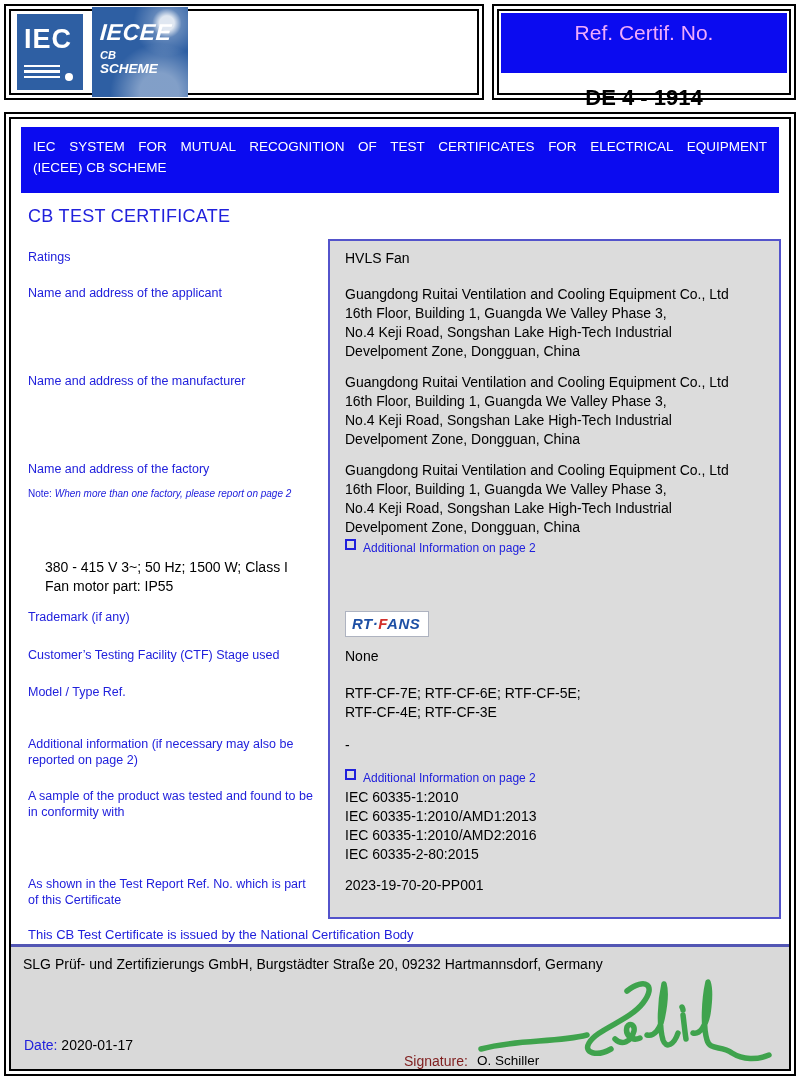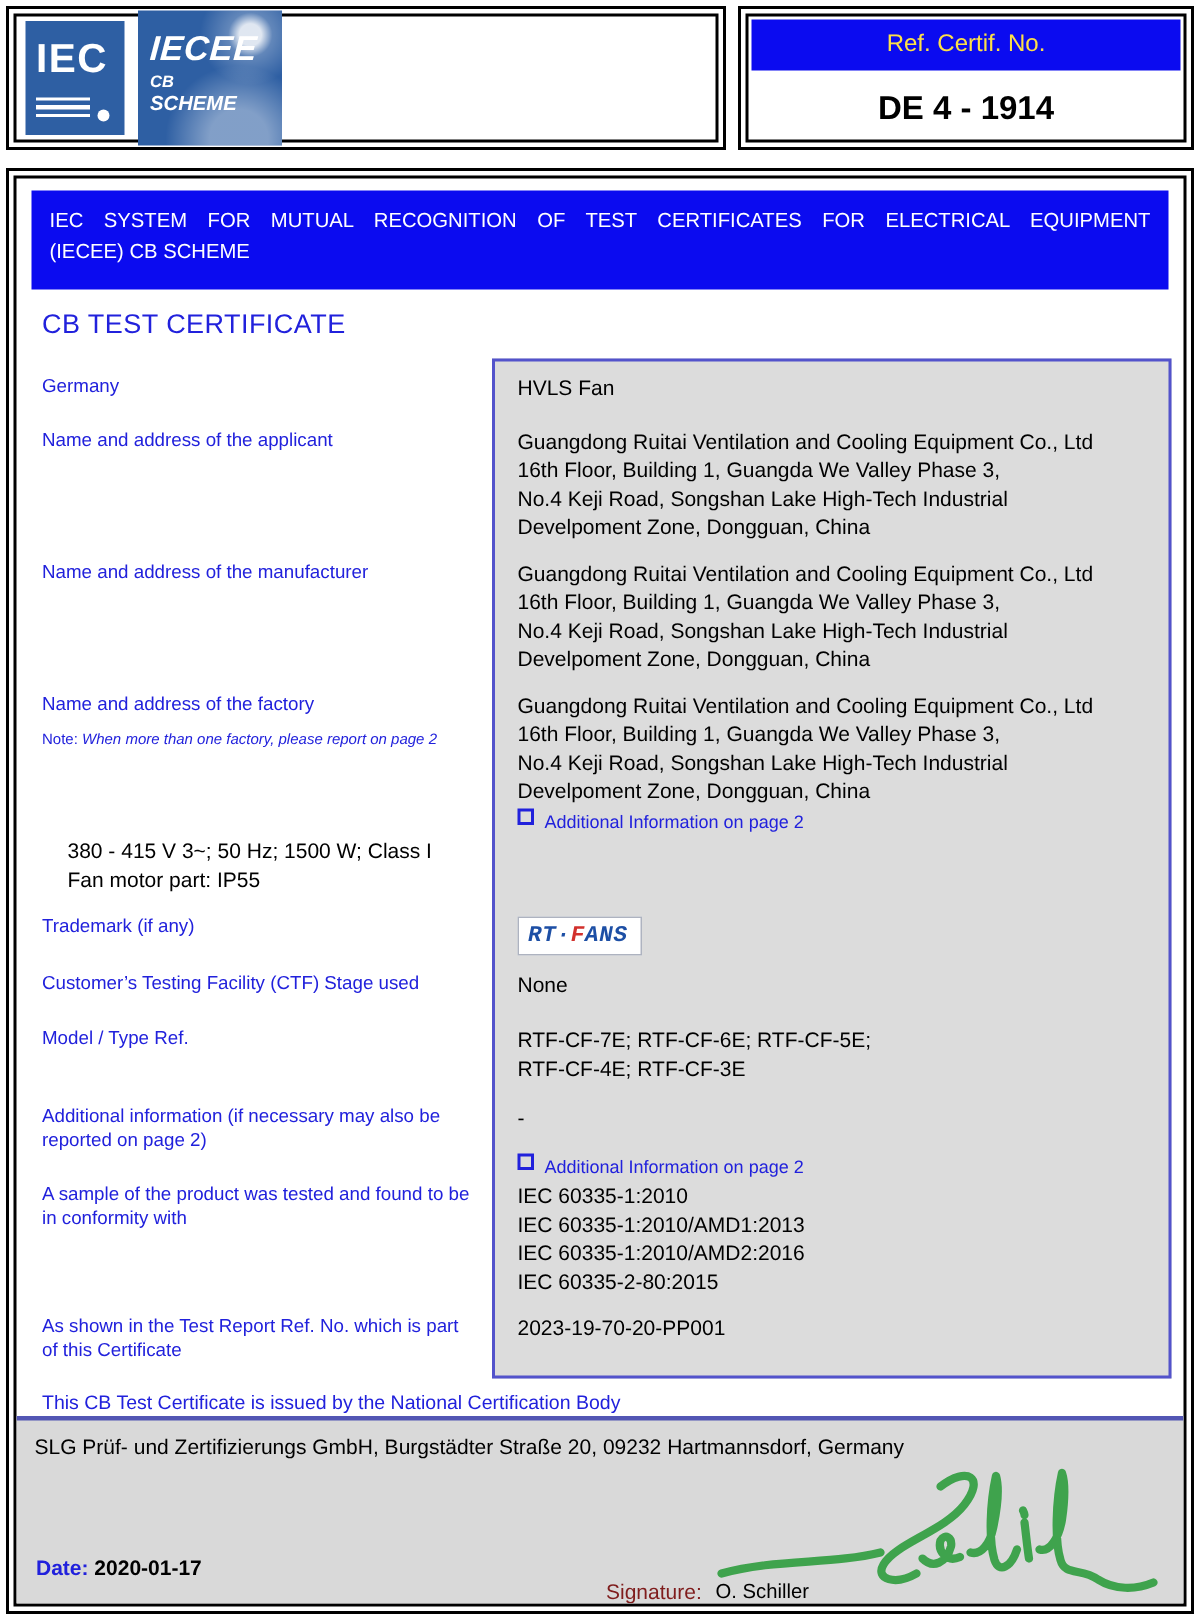--- a/index.html
+++ b/index.html
@@ -13,21 +13,21 @@
   .iec-logo { width:66px; height:76px; background:#2e5fa3; color:#fff; position:relative; }
   .iec-logo .iec-txt { font-size:27px; font-weight:bold; letter-spacing:1px; padding:10px 0 0 7px; }
   .iec-lines { position:absolute; left:7px; bottom:9px; width:36px; }
   .iec-lines div { height:2.5px; background:#fff; margin-bottom:3px; }
   .iec-dot { position:absolute; right:10px; bottom:9px; width:8px; height:8px; border-radius:50%; background:#fff; }
   .iecee-logo { width:96px; height:90px; background:#2e5fa3; background-image:radial-gradient(circle at 78% 18%, rgba(255,255,255,.85) 0 7%, rgba(255,255,255,.25) 14%, rgba(255,255,255,0) 32%), radial-gradient(circle at 70% 95%, rgba(255,255,255,.4) 0 18%, rgba(255,255,255,0) 45%); color:#fff; font-style:italic; font-weight:bold; padding:12px 0 0 8px; overflow:hidden; }
   .iecee-l1 { font-size:23px; letter-spacing:.5px; transform:skewX(-4deg); }
   .iecee-l2 { font-size:11px; margin-top:3px; }
   .iecee-l3 { font-size:13.5px; }
   .ref-box { flex:1; border:7px double #000; background:#fff; padding:2px; }
-  .ref-head { background:#0b0bf0; color:#fde047; text-align:center; font-size:16px; padding:8px 0 8px; }
+  .ref-head { background:#0b0bf0; color:#f0abfc; text-align:center; font-size:21px; padding:8px 0 28px; }
   .ref-val { text-align:center; font-size:22px; font-weight:bold; color:#000; padding-top:12px; }
 
   
   .main-box { flex:1; border:7px double #000; display:flex; flex-direction:column; overflow:hidden; }
   .main-inner { padding:8px 10px 0; }
   .banner { background:#0b0bf0; color:#fff; padding:10px 12px 14px; font-size:13.5px; line-height:1.55; }
   .banner .jline { text-align:justify; text-align-last:justify; }
   .page-title { color:#2121dc; font-size:18px; letter-spacing:.3px; margin:13px 0 12px 7px; }
 
   .fields { position:relative; height:680px; margin:0 0 0 7px; }
@@ -36,28 +36,28 @@
   .frow { display:flex; }
   .lab { width:300px; flex:none; color:#2121dc; font-size:12.5px; line-height:16px; padding-right:14px; }
   .val { padding-left:17px; color:#000; font-size:14px; line-height:19px; width:440px; }
   .note { font-size:10px; color:#2121dc; margin-top:9px; }
   .note .it { font-style:italic; }
   .h36{min-height:36px} .h88{min-height:88px} .h95{min-height:95px} .h51{min-height:51px}
   .h38{min-height:38px} .h37{min-height:37px} .h52{min-height:52px} .h50{min-height:50px} .h47{min-height:47px}
   .cbline { display:flex; gap:7px; color:#2121dc; font-size:12px; margin-top:2px; }
   .cb { width:11px; height:11px; border:2px solid #2121dc; flex:none; background:transparent; }
   .cb-gap { margin-top:14px; }
-  .tm-logo { display:inline-block; background:#fff; border:1px solid #aeb3c0; padding:2px 8px 3px 6px; font-style:italic; font-weight:bold; font-size:15px; letter-spacing:.5px; margin-top:2px;font-family:Liberation Mono, monospace; }
+  .tm-logo { display:inline-block; background:#fff; border:1px solid #aeb3c0; padding:2px 8px 3px 6px; font-style:italic; font-weight:bold; font-size:15px; letter-spacing:.5px; margin-top:2px; }
   .tm-b { color:#1d4fa5; } .tm-r { color:#d2302c; }
 
   .issued-line { color:#2121dc; font-size:13px; margin:8px 0 2px 7px; }
 
   .footer-gray { border-top:3px solid #5356b4; background:#d9d9d9; flex:1; position:relative; padding:9px 12px; }
   .ncb-line { color:#000; font-size:14px; }
-  .date-line { position:absolute; left:13px; bottom:16px; font-size:14px;font-weight:bold; }
+  .date-line { position:absolute; left:13px; bottom:16px; font-size:14px; }
   .date-label { color:#2121dc; } .date-value { color:#000; }
   .sig-label { position:absolute; left:393px; bottom:0; color:#7f1d1d; font-size:14px; }
   .sig-svg { position:absolute; right:14px; bottom:2px; }
   .signatory { position:absolute; left:466px; bottom:1px; color:#000; font-size:13.5px; }
 </style>
 </head>
 <body>
 
 <div class="page">
 
@@ -92,21 +92,21 @@
         <div>(IECEE) CB SCHEME</div>
       </div>
 
       <div class="page-title">CB TEST CERTIFICATE</div>
 
       <div class="fields">
         <div class="graybox"></div>
         <div class="rows">
 
           <div class="frow h36">
-            <div class="lab">Germany</div>
+            <div class="lab">Ratings</div>
             <div class="val">
                 <div>HVLS Fan</div>
               </div>
           </div>
 
           <div class="frow h88">
             <div class="lab">Name and address of the applicant</div>
             <div class="val">
               <div>Guangdong Ruitai Ventilation and Cooling Equipment Co., Ltd</div>
               <div>16th Floor, Building 1, Guangda We Valley Phase 3,</div>

